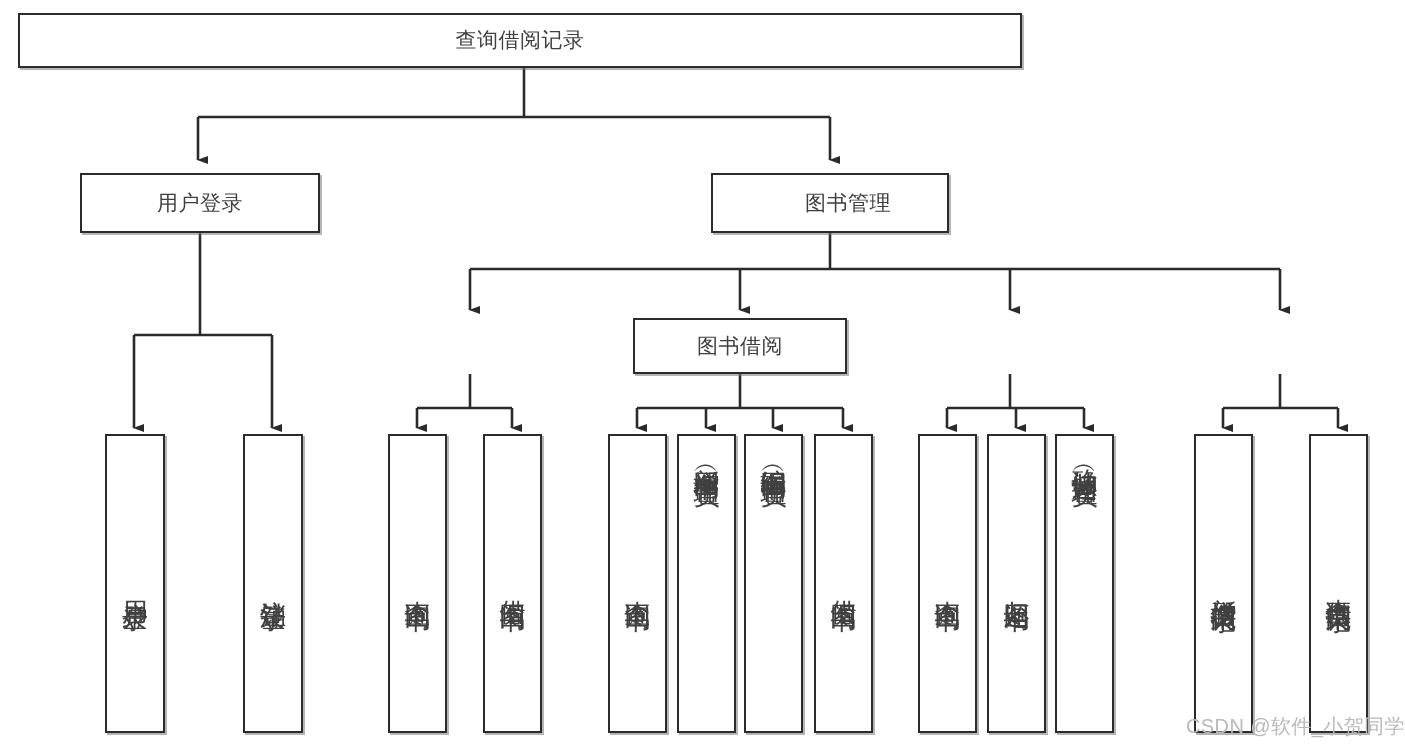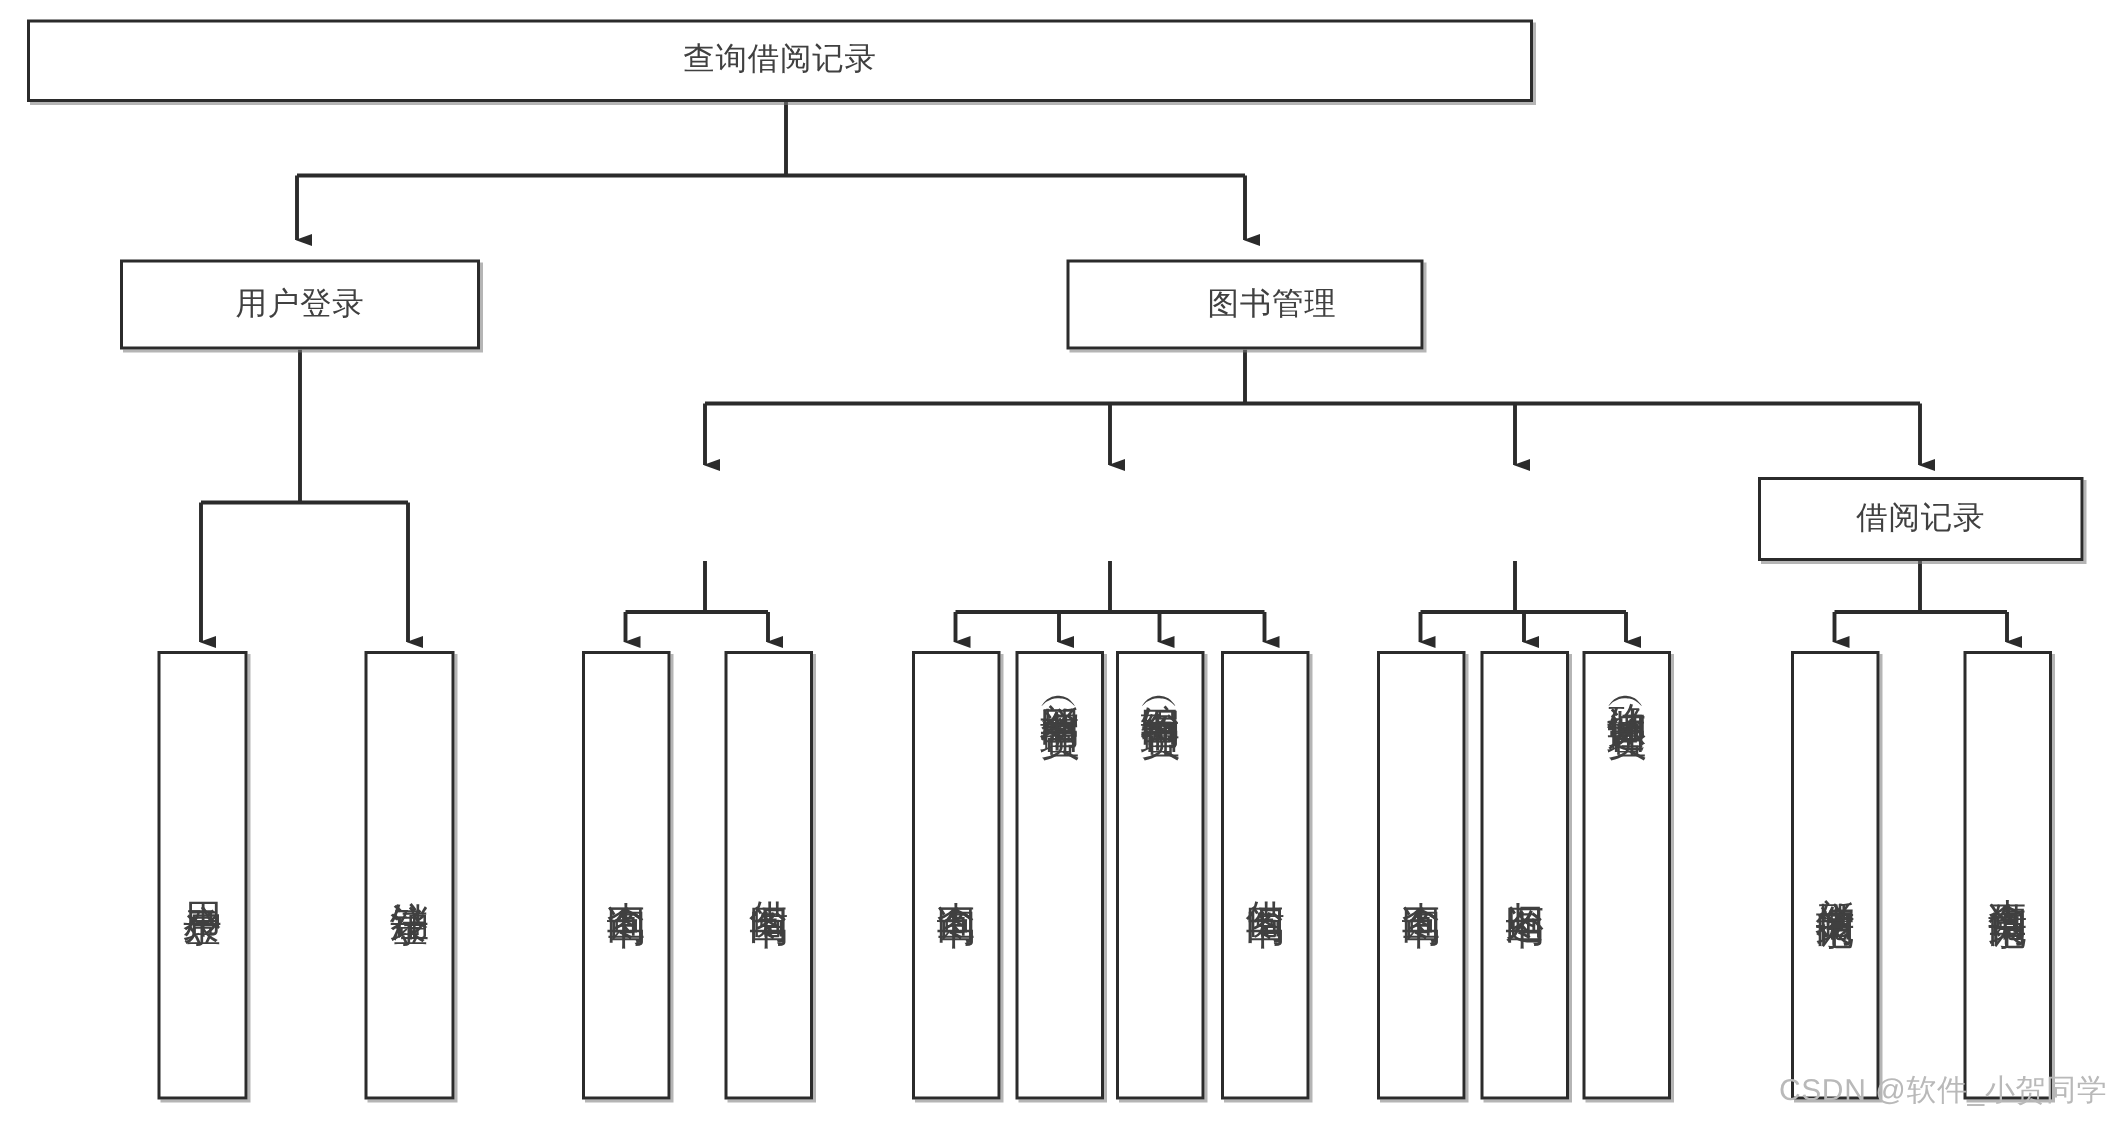--- a/index.html
+++ b/index.html
@@ -132,22 +132,22 @@
     <span class="lbl">查询借阅记录</span>
   </div>
 
   <div class="node horiz" style="left:80px; top:173px; width:240px; height:60px;">
     <span class="lbl">用户登录</span>
   </div>
   <div class="node horiz" style="left:711px; top:173px; width:238px; height:60px;padding-left:36px;">
     <span class="lbl">图书管理</span>
   </div>
 
-  <div class="node horiz" style="left:1172px; top:318px; width:217px; height:56px;">
-    <span class="lbl">借阅记录</span>
+  <div class="node horiz" style="left:633px; top:318px; width:214px; height:56px;">
+    <span class="lbl">图书借阅</span>
   </div>
 
   <div class="node vert centered" style="left:105px; top:434px; width:60px; height:299px;">
     <span class="lbl">用户登录</span>
   </div>
   <div class="node vert centered" style="left:243px; top:434px; width:60px; height:299px;">
     <span class="lbl">注销登录</span>
   </div>
 
   <div class="node vert centered" style="left:388px; top:434px; width:59px; height:299px;">

